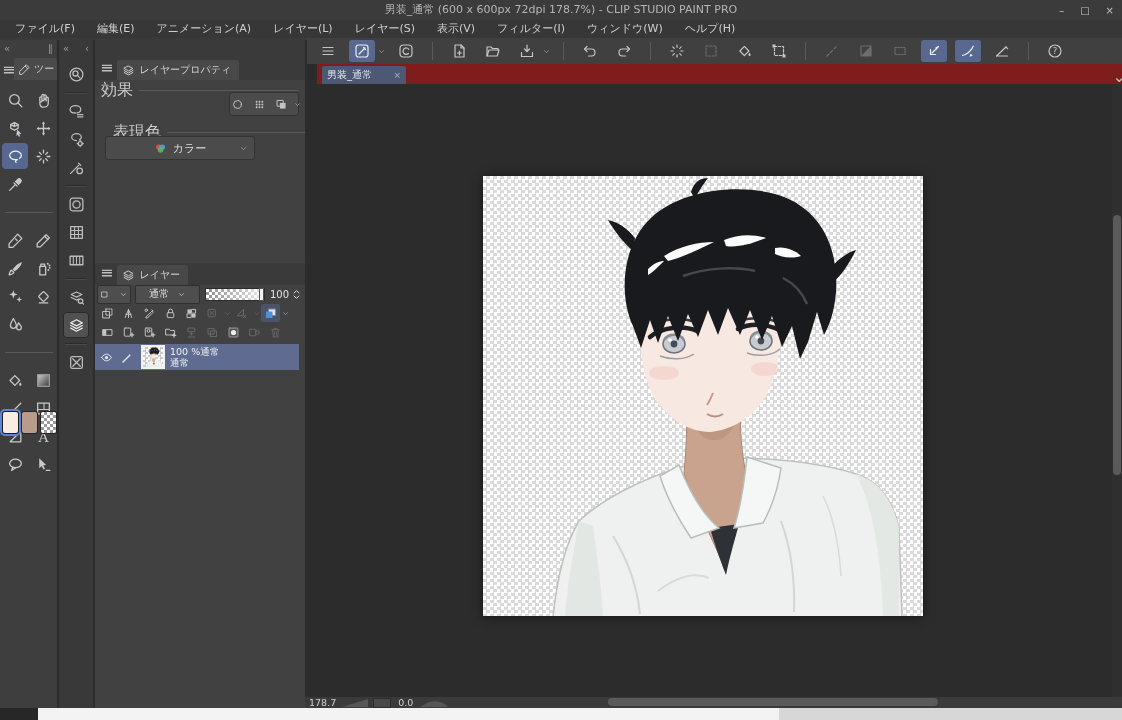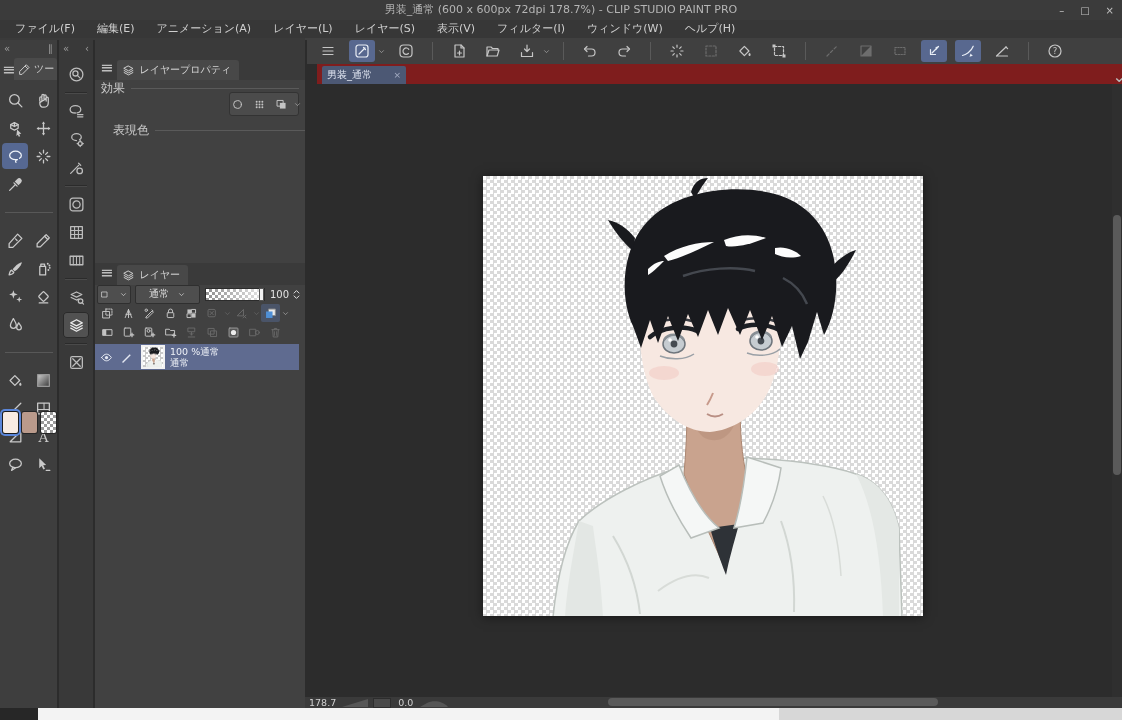--- a/index.html
+++ b/index.html
@@ -65,21 +65,21 @@
 
   
   .panel{background:#414141}
   #lp-panel{left:95px;top:40px;width:210px;height:223px}
   #ly-panel{left:95px;top:263px;width:210px;height:445px}
   .panel-headstrip{left:0;top:0;width:100%;height:18px;background:#3a3a3a}
   .panel-tabrow{left:0;top:0;width:100%;height:22px;background:#3a3a3a;display:flex;align-items:flex-end}
   .panel-menu{margin:0 4px 3px 5px;color:#bdbdbd}
   .panel-tab{height:20px;background:#484848;border-radius:3px 3px 0 0;display:flex;align-items:center;
              gap:4px;padding:0 8px 0 5px;color:#d2d2d2;font-size:10px;white-space:nowrap}
-  .sec-label{color:#c9c9c9;font-size:12px;display:flex;align-items:center;gap:6px}
+  .sec-label{color:#c9c9c9;font-size:16px;display:flex;align-items:center;gap:6px}
   .sec-label i{flex:1;height:1px;background:#5a5a5a}
   #fx-group{right:6px;width:68px;height:22px;background:#4b4b4b;border:1px solid #333;
             border-radius:3px;display:flex;align-items:center;justify-content:center;gap:1px;color:#c9c9c9}
   #expr-combo{left:10px;width:148px;height:22px;background:#4b4b4b;border:1px solid #333;
               border-radius:3px;display:flex;align-items:center;justify-content:center;gap:6px;
               color:#dedede;font-size:11px;position:absolute}
   #expr-combo .chev{position:absolute;right:6px;color:#b5b5b5}
 
   .lrow{left:2px;width:206px;display:flex;align-items:center}
   .combo{background:#4e4e4e;border:1px solid #2f2f2f;border-radius:2px;height:17px;display:flex;
@@ -751,20 +751,35 @@
           <svg viewBox="0 0 16 16" width="9" height="9" fill="none" stroke="currentColor" stroke-width="1.2" stroke-linecap="round" stroke-linejoin="round">
             <path d="M4.5 6.5L8 10l3.5-3.5"></path>
           </svg>
         </span>
       </div>
     </div>
   <div class="sec-label abs" style="left:18px;top:82px;width:198px">
     <span>表現色</span>
       <i></i>
   </div>
+  <div id="expr-combo" style="top:96px">
+    <span>
+        <svg viewBox="0 0 16 16" width="13" height="13" fill="none" stroke="currentColor" stroke-width="1.2" stroke-linecap="round" stroke-linejoin="round">
+          <circle cx="6" cy="6.5" r="3.4" fill="#d95050" stroke="none"></circle>
+          <circle cx="10.2" cy="6.5" r="3.4" fill="#4f9ed9" stroke="none" opacity="0.9"></circle>
+          <circle cx="8.1" cy="9.8" r="3.4" fill="#58b85c" stroke="none" opacity="0.9"></circle>
+        </svg>
+      </span>
+    <span>カラー</span>
+    <span class="chev">
+        <svg viewBox="0 0 16 16" width="9" height="9" fill="none" stroke="currentColor" stroke-width="1.2" stroke-linecap="round" stroke-linejoin="round">
+          <path d="M4.5 6.5L8 10l3.5-3.5"></path>
+        </svg>
+      </span>
+  </div>
 </div>
 
 <div id="ly-panel" class="abs panel">
   <div class="panel-tabrow abs">
     <span class="panel-menu">≡</span>
     <div class="panel-tab">
       <span>
           <svg viewBox="0 0 16 16" width="13" height="13" fill="none" stroke="currentColor" stroke-width="1.2" stroke-linecap="round" stroke-linejoin="round">
             <path d="M8 2.6l5.4 2.9L8 8.4 2.6 5.5z"></path>
             <path d="M2.6 8L8 10.9 13.4 8"></path>

